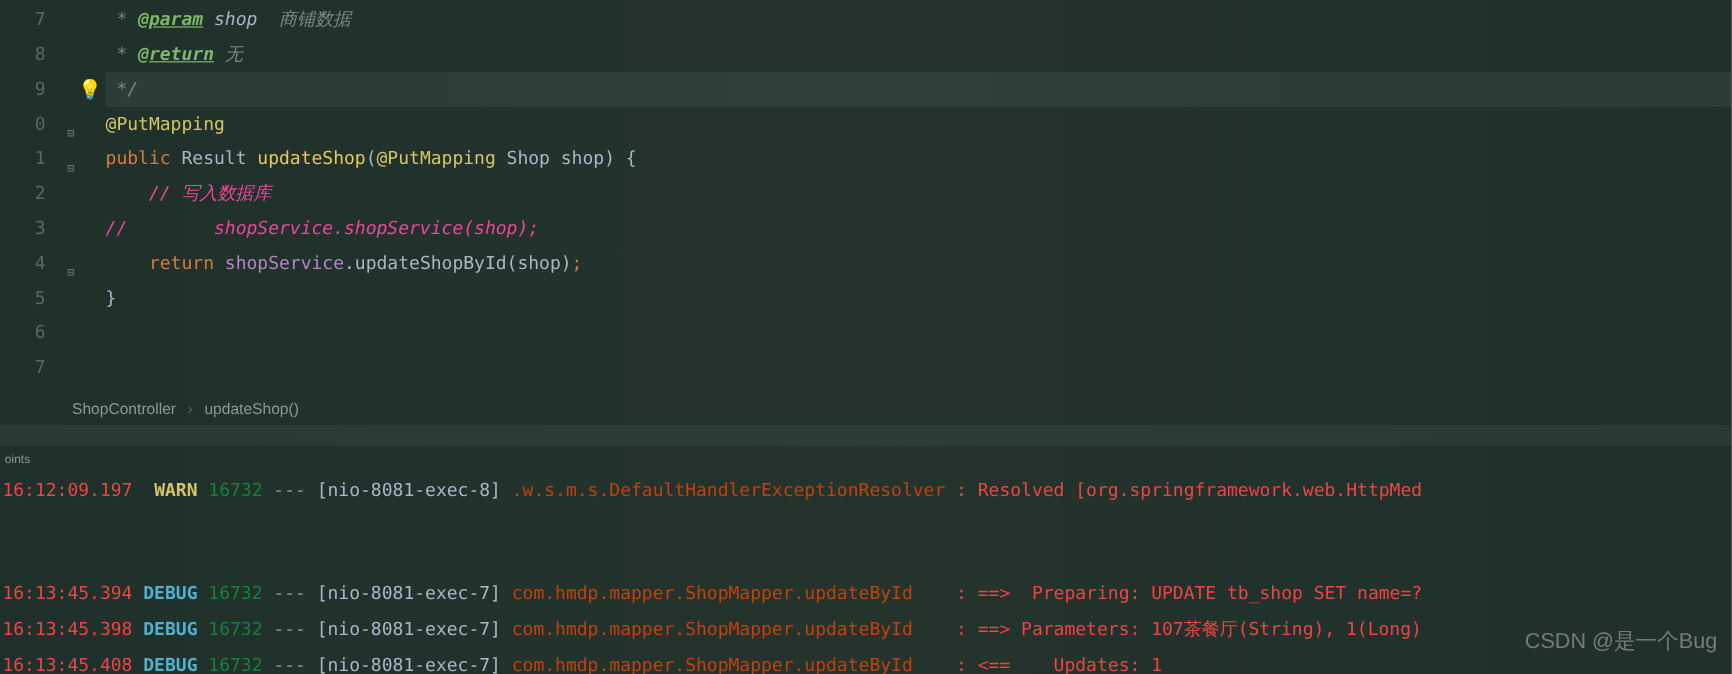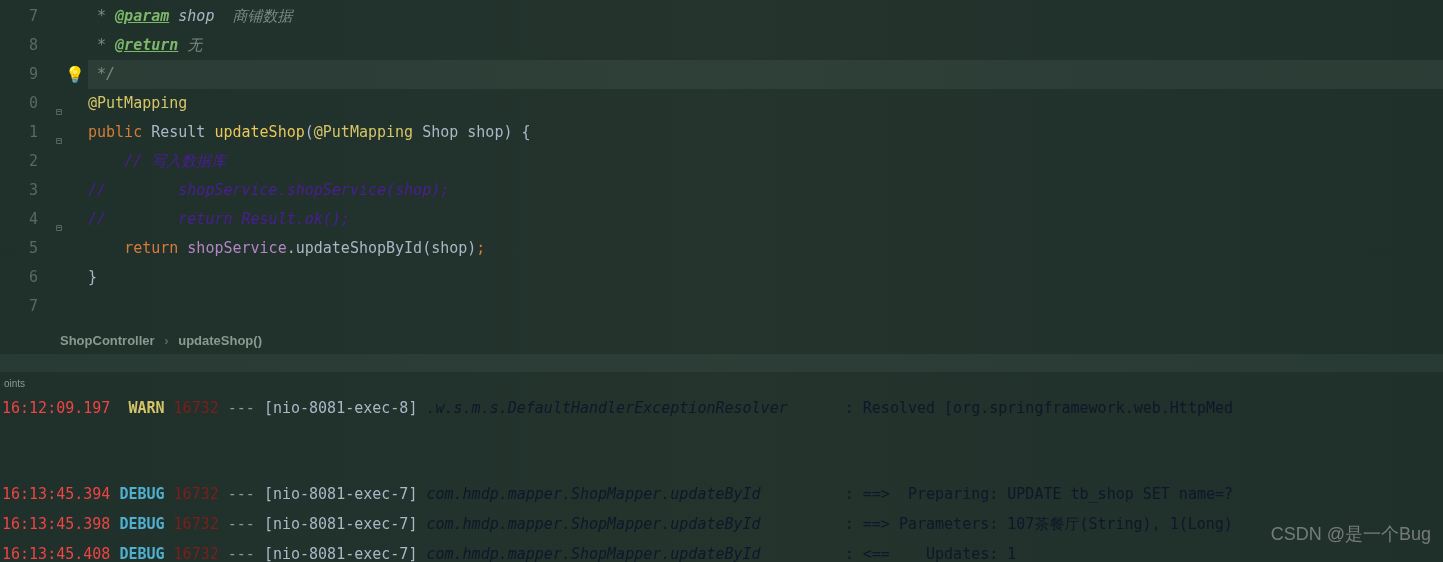--- a/index.html
+++ b/index.html
@@ -51,42 +51,41 @@
     }
     .code-line {
       height: 29px;
       line-height: 29px;
       white-space: pre;
       font-style: normal;
     }
     .highlight-line {
       background: rgba(80,100,90,0.25);
     }
-    .c-comment { color: #4c1d95; font-style: italic; }
+    .c-comment { color: #ec4899; font-style: italic; }
     .c-doc { color: #7a8a80; font-style: italic; }
     .c-doctag { color: #7cb76a; font-style: italic; font-weight: bold; text-decoration: underline; }
     .c-docparam { color: #a9b7c6; font-style: italic; }
     .c-annotation { color: #d4c668; }
     .c-keyword { color: #d67c3a; }
     .c-type { color: #a9b7c6; }
     .c-method { color: #e8c85a; }
     .c-param { color: #a9b7c6; }
     .c-field { color: #b487c4; }
     .c-call { color: #a9b7c6; }
     .c-punct { color: #a9b7c6; }
     .c-semicolon { color: #d67c3a; }
     .c-chinese { color: #7a8a80; font-style: italic; }
 
     .breadcrumb {
       margin-top: 6px;
       padding: 6px 60px;
       color: #8a9a90;
       font-size: 13px;
       font-family: -apple-system, 'Segoe UI', sans-serif;
-      font-weight: bold;
     }
     .breadcrumb-sep { color: #5a6a60; margin: 0 6px; }
 
     .panel-spacer {
       height: 18px;
       background: rgba(60,80,75,0.35);
     }
     .panel-title {
       padding: 6px 4px 4px;
       color: #8a9a90;
@@ -95,25 +94,25 @@
     }
     .console {
       padding-left: 2px;
       font-size: 15px;
       line-height: 30px;
     }
     .log-line { white-space: pre; }
     .l-time { color: #ef4444; }
     .l-warn { color: #d4c668; font-weight: bold;}
     .l-debug { color: #4fb0d0; font-weight: bold;}
-    .l-pid { color: #7f1d1d; }
+    .l-pid { color: #15803d; }
     .l-dash { color: #8a9a90; }
     .l-thread { color: #a9b7c6; }
-    .l-logger { color: #0f172a; font-style: italic; }
-    .l-msg { color: #0f172a; margin-left: 48px; }
+    .l-logger { color: #c2410c; }
+    .l-msg { color: #ef4444; }
     .console-gap { height: 56px; }
     .watermark {
       position: absolute;
       right: 12px;
       bottom: 16px;
       color: rgba(200,200,200,0.5);
       font-size: 18px;
       font-family: -apple-system, 'Segoe UI', sans-serif;
     }
   </style>
@@ -135,21 +134,20 @@
     <div class="gutter-line">7</div>
   </div>
   <div class="code-area">
     <div class="code-line"><span class="c-doc"> * </span><span class="c-doctag">@param</span><span class="c-docparam"> shop</span><span class="c-chinese">  商铺数据</span></div>
     <div class="code-line"><span class="c-doc"> * </span><span class="c-doctag">@return</span><span class="c-chinese"> 无</span></div>
     <div class="code-line highlight-line"><span class="c-doc"> */</span></div>
     <div class="code-line"><span class="c-annotation">@PutMapping</span></div>
     <div class="code-line"><span class="c-keyword">public </span><span class="c-type">Result </span><span class="c-method">updateShop</span><span class="c-punct">(</span><span class="c-annotation">@PutMapping</span><span class="c-type"> Shop </span><span class="c-param">shop</span><span class="c-punct">) {</span></div>
     <div class="code-line">    <span class="c-comment">// 写入数据库</span></div>
     <div class="code-line"><span class="c-comment">//        shopService.shopService(shop);</span></div>
-    <div class="code-line"><span class="c-comment">//        return Result.ok();</span></div>
     <div class="code-line">    <span class="c-keyword">return </span><span class="c-field">shopService</span><span class="c-punct">.</span><span class="c-call">updateShopById</span><span class="c-punct">(</span><span class="c-param">shop</span><span class="c-punct">)</span><span class="c-semicolon">;</span></div>
     <div class="code-line"><span class="c-punct">}</span></div>
     <div class="code-line"></div>
   </div>
 </div>
 
 <div class="breadcrumb">
   <span>ShopController</span>
   <span class="breadcrumb-sep">›</span>
   <span>updateShop()</span>

